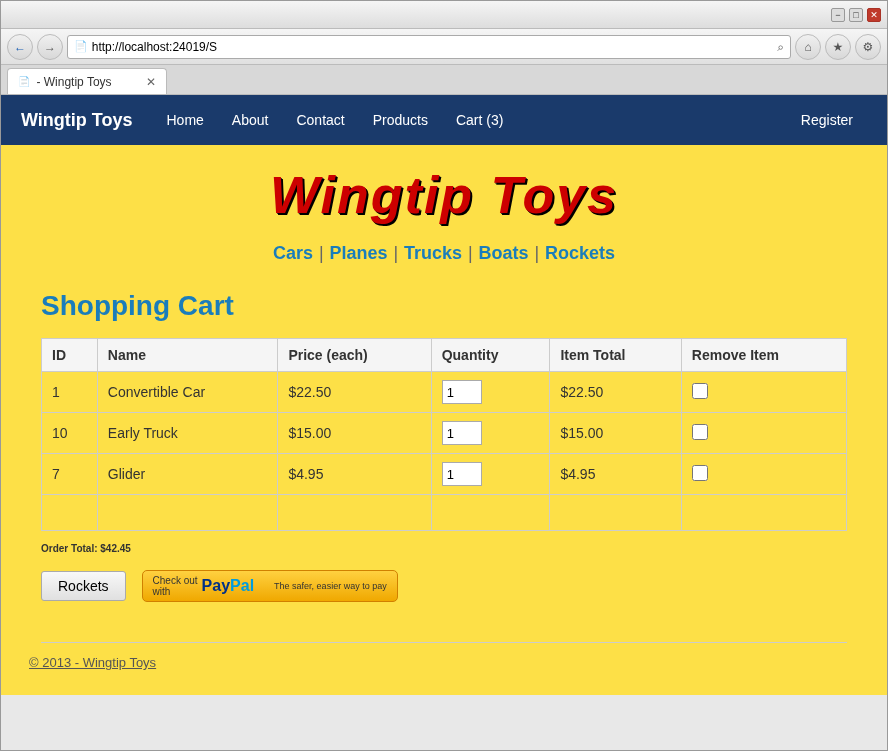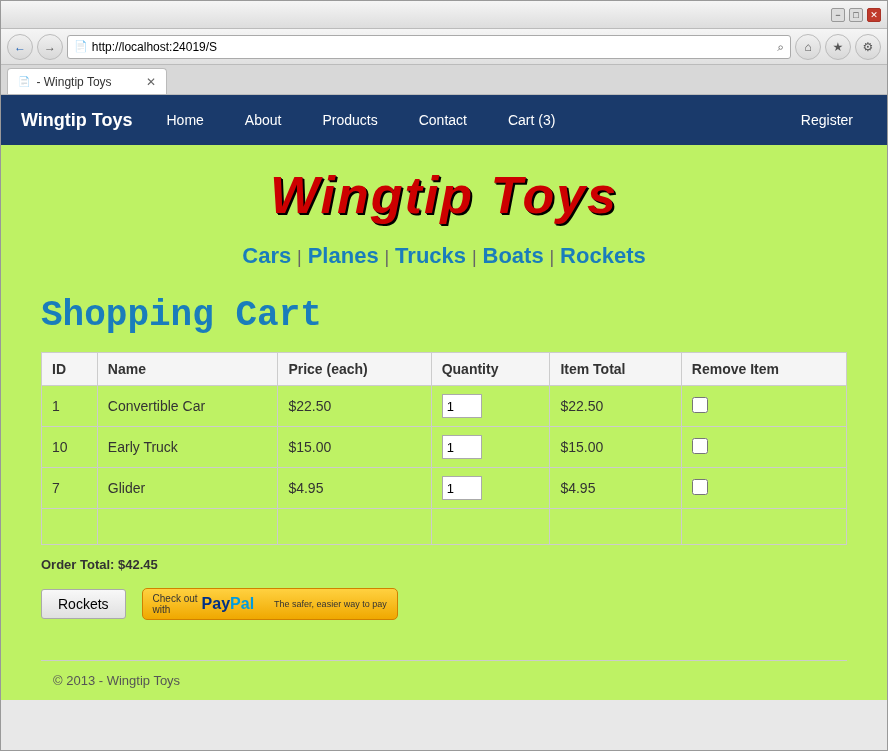--- a/index.html
+++ b/index.html
@@ -94,21 +94,21 @@
       align-items: center;
       font-size: 12px;
       gap: 6px;
       min-width: 160px;
     }
     .tab-icon { color: #999; font-size: 10px; }
     .tab-close { color: #666; cursor: pointer; margin-left: auto; }
 
     
     .page-content {
-      background: #bef264;
+      background: #fde047;
       min-height: 600px;
     }
 
     
     .navbar {
       background: #1a3a6b;
       height: 50px;
       display: flex;
       align-items: center;
       padding: 0 20px;
@@ -117,21 +117,21 @@
       color: white;
       font-weight: bold;
       font-size: 18px;
       margin-right: 20px;
       text-decoration: none;
     }
     .nav-links {
       display: flex;
       align-items: flex-end;
       flex: 1;
-      gap: 13px;
+      gap: 0;
     }
     .nav-link {
       color: white;
       text-decoration: none;
       padding: 0 14px;
       height: 50px;
       display: flex;
       align-items: center;
       font-size: 14px;
     }
@@ -158,40 +158,39 @@
     }
 
     
     .category-links {
       text-align: center;
       padding: 8px 0 16px 0;
     }
     .category-links a {
       color: #1a7dbb;
       text-decoration: none;
-      font-size: 22px;
+      font-size: 18px;
       font-weight: bold;
     }
     .category-sep {
       color: #666;
       margin: 0 2px;
       font-size: 18px;
     }
 
     
     .main-content {
       padding: 10px 40px 20px 40px;
     }
 
     .page-heading {
-      font-size: 36px;
+      font-size: 28px;
       font-weight: bold;
       color: #1a7dbb;
       margin-bottom: 16px;
-      font-family: Liberation Mono, monospace;
     }
 
     
     .cart-table {
       width: 100%;
       border-collapse: collapse;
       font-size: 14px;
     }
     .cart-table th {
       background: #f5f5f5;
@@ -216,21 +215,21 @@
       font-size: 13px;
     }
     .remove-checkbox {
       width: 16px;
       height: 16px;
     }
 
     
     .order-total {
       margin-top: 12px;
-      font-size: 13px;
+      font-size: 10px;
       font-weight: bold;
       color: #333;
     }
 
     
     .buttons-area {
       display: flex;
       align-items: center;
       gap: 16px;
       margin-top: 16px;
@@ -265,23 +264,24 @@
       margin-left: 20px;
     }
 
     
     .footer-divider {
       border: none;
       border-top: 1px solid #ccc;
       margin: 20px 40px 0 40px;
     }
     .footer-text {
-      padding: 12px 52px;
+      padding: 12px 28px;
       font-size: 13px;
       color: #555;
+      text-decoration: underline;
     }
   </style>
 </head>
 <body>
 
 <div class="browser-chrome">
 
   <div class="browser-titlebar">
     <div class="title-btn minimize">−</div>
     <div class="title-btn maximize">□</div>
@@ -309,22 +309,22 @@
     </div>
   </div>
 
   <div class="page-content">
 
     <nav class="navbar">
       <a class="navbar-brand">Wingtip Toys</a>
       <div class="nav-links">
         <a class="nav-link">Home</a>
         <a class="nav-link">About</a>
+        <a class="nav-link">Contact</a>
         <a class="nav-link">Products</a>
-        <a class="nav-link">Contact</a>
         <a class="nav-link">Cart (3)</a>
       </div>
       <div class="nav-right">
         <a class="nav-link">Register</a>
       </div>
     </nav>
 
     <div class="hero-title">
       <h1>Wingtip Toys</h1>
     </div>

